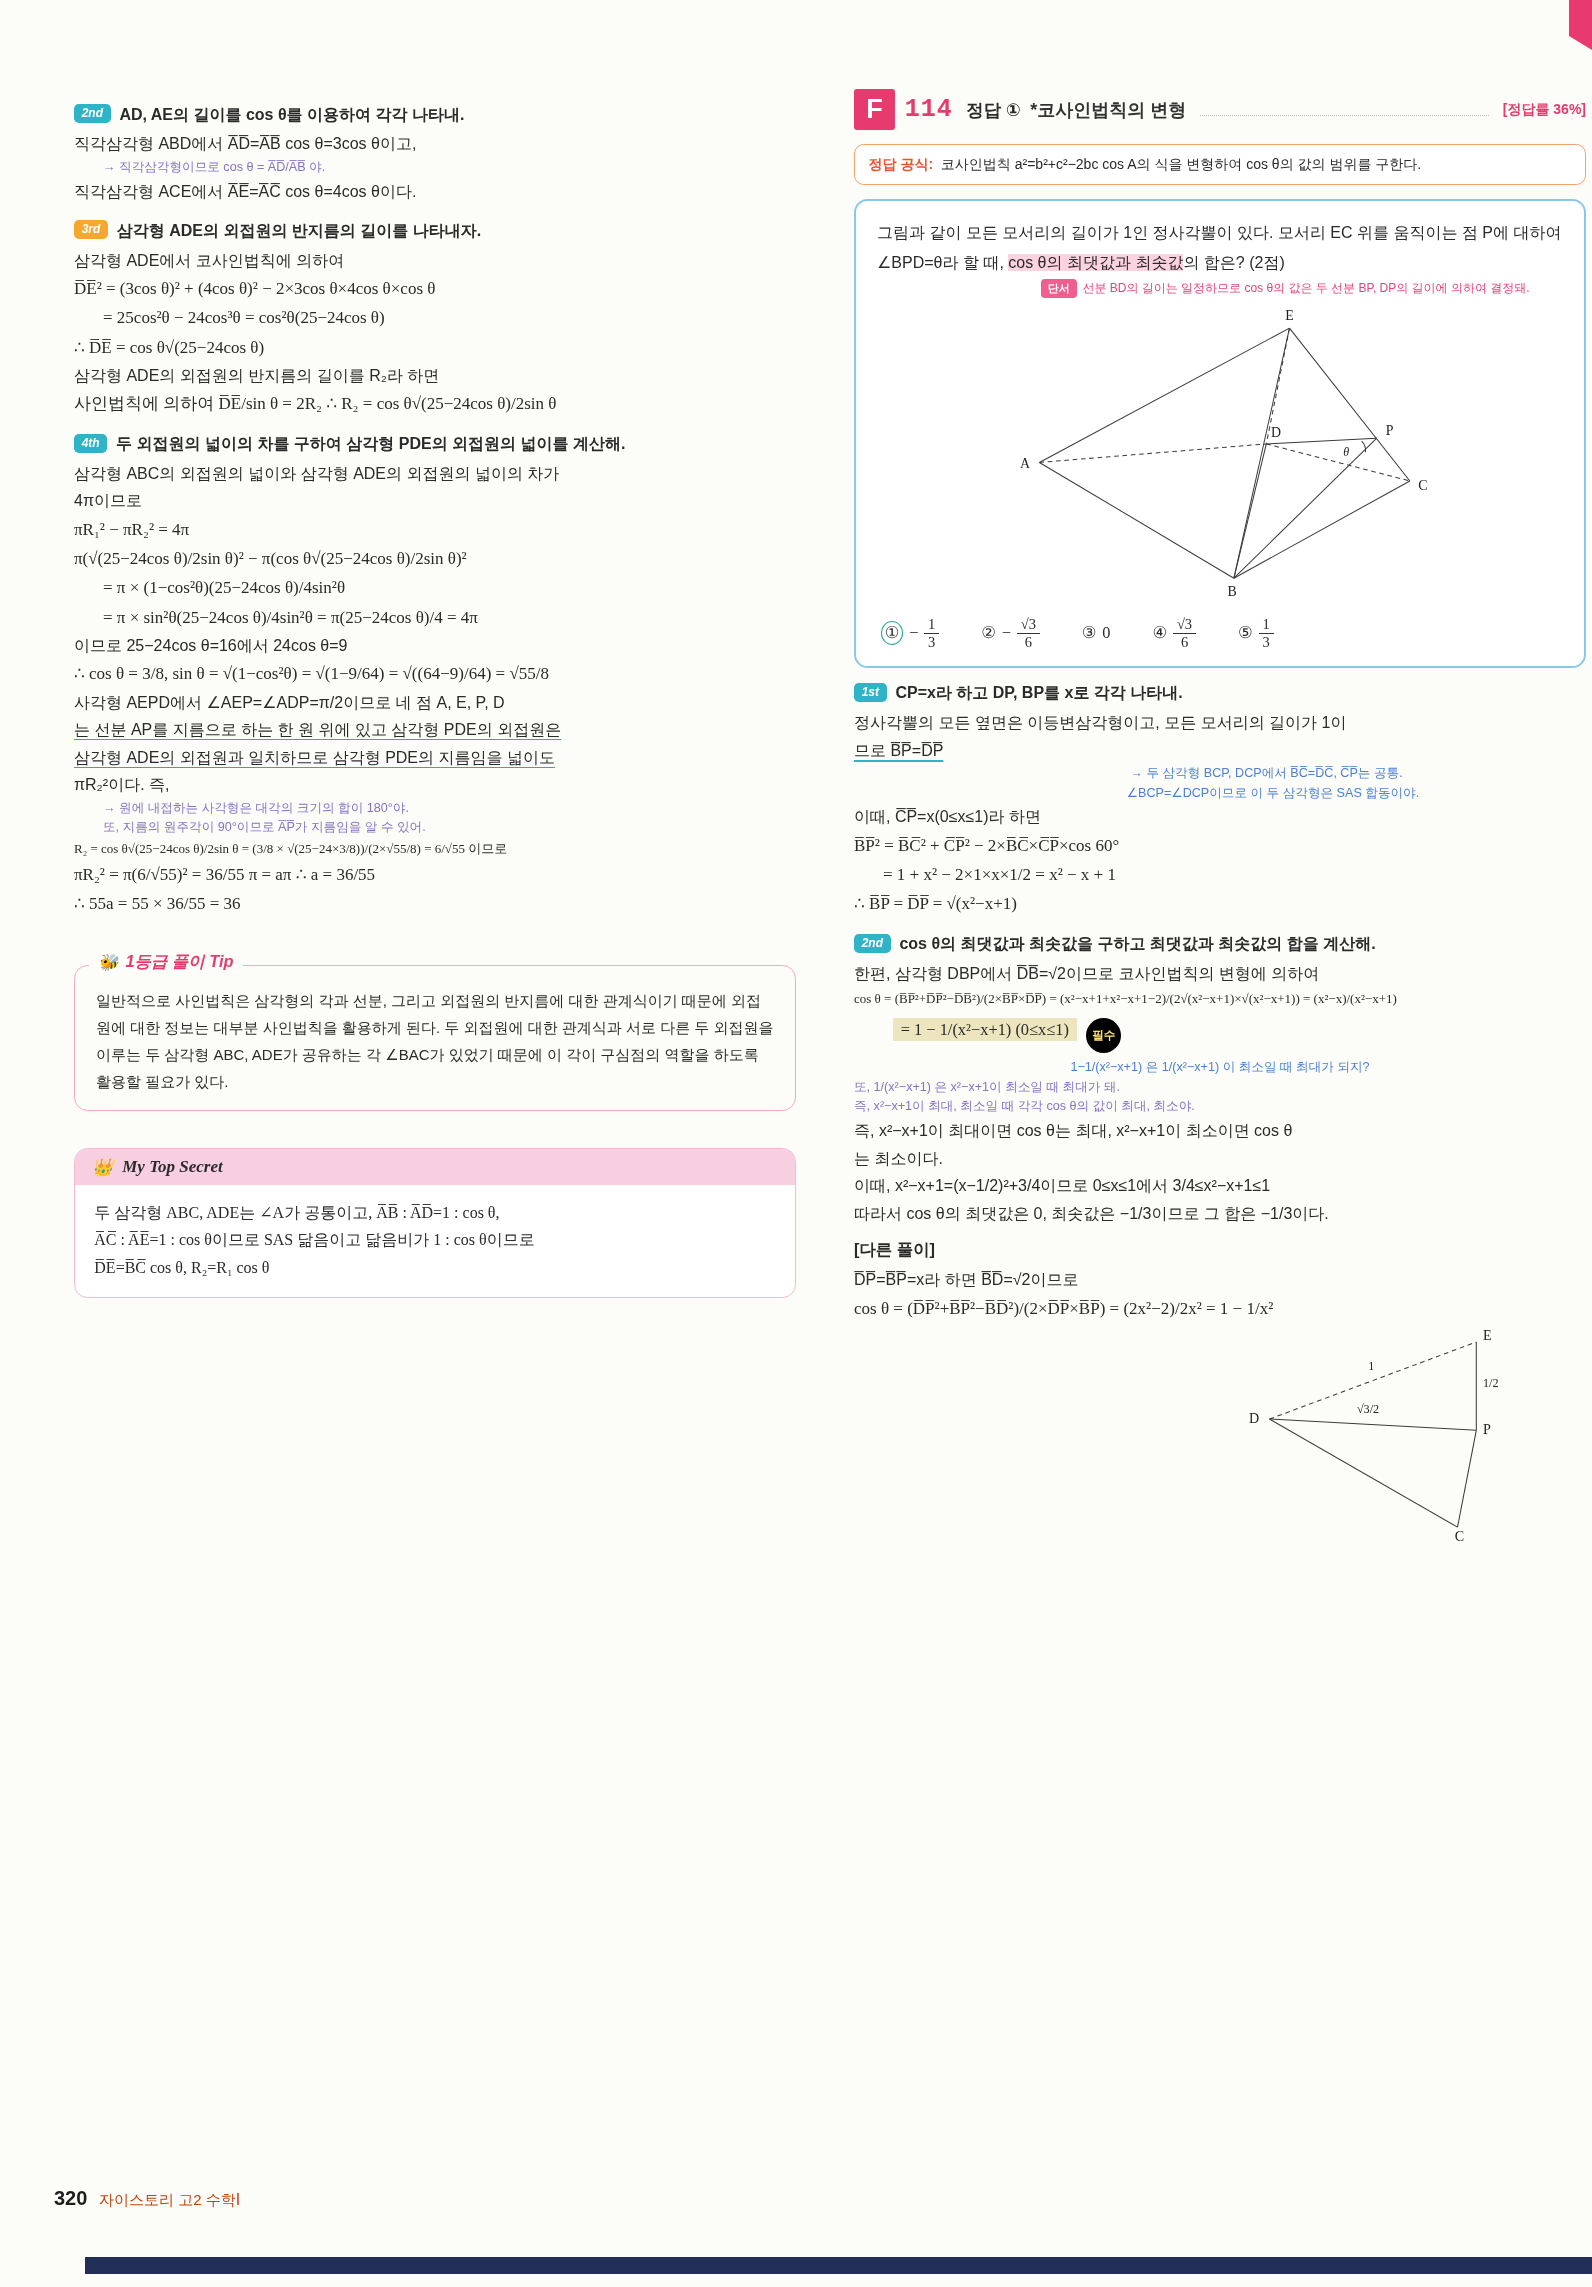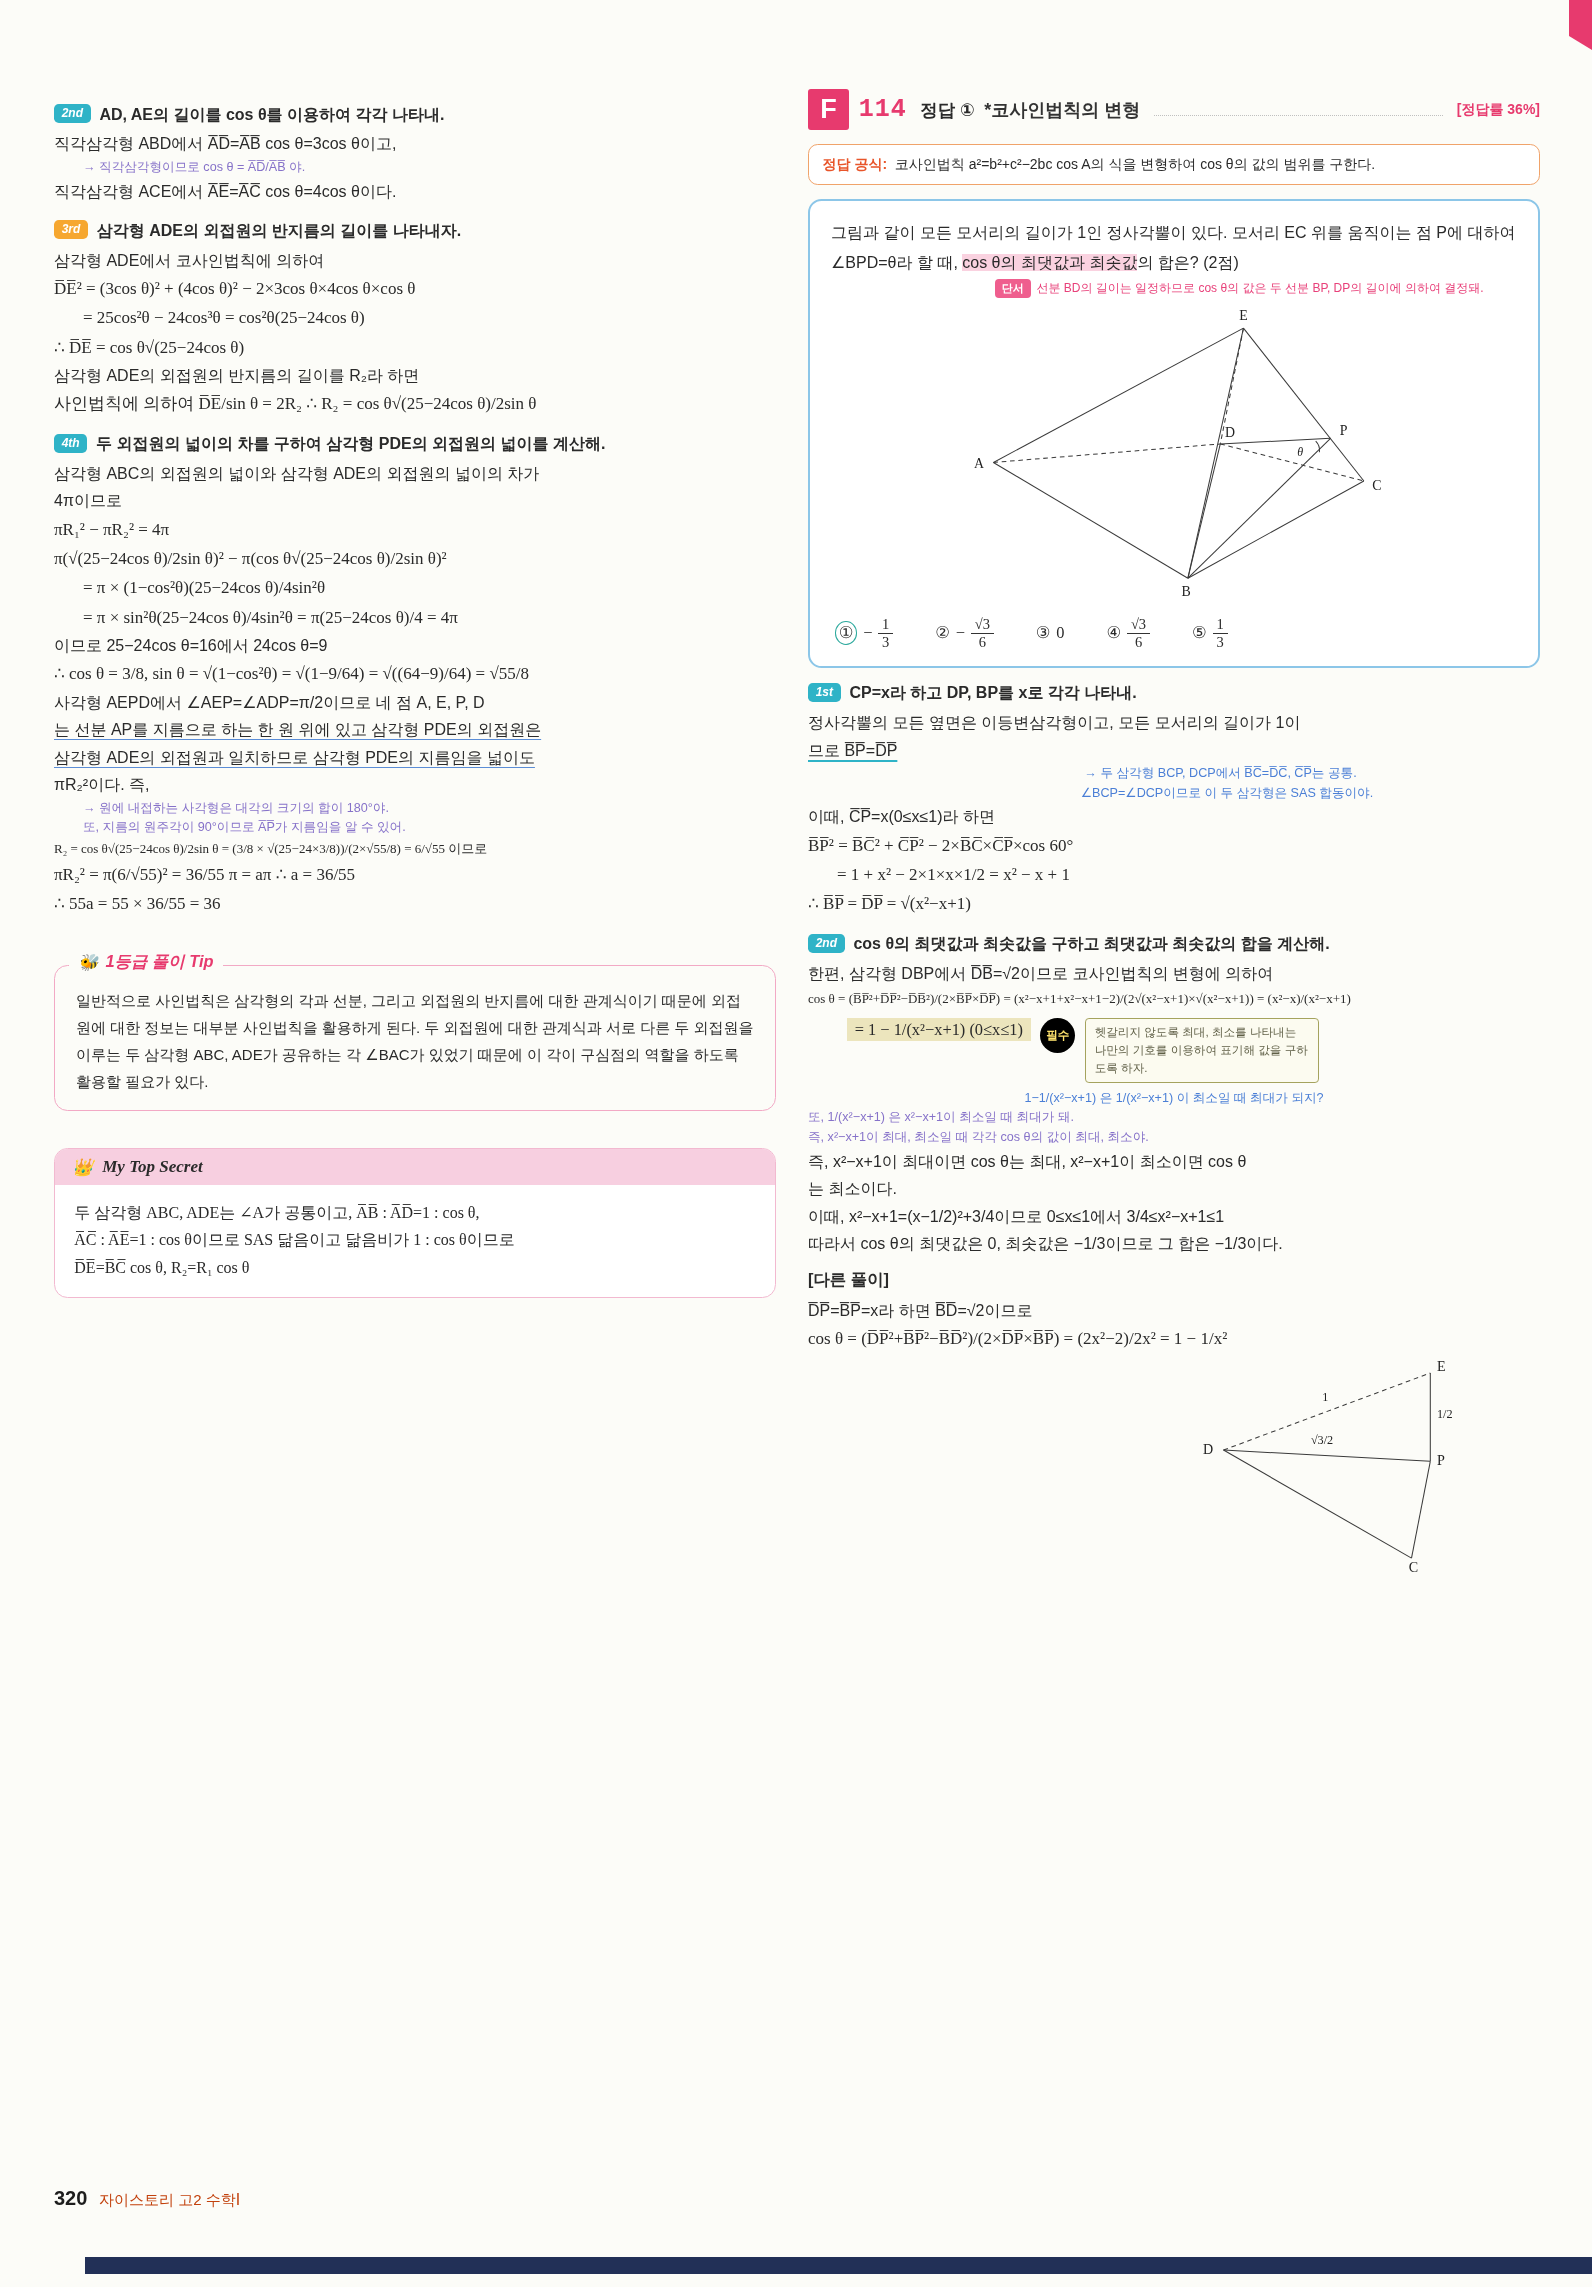--- a/index.html
+++ b/index.html
@@ -3,21 +3,21 @@
 <meta charset="utf-8">
 <style>
   * { box-sizing:border-box; margin:0; padding:0; }
   html,body { width:1592px; height:2287px; }
   body {
     position:relative; background:#fcfcf8; color:#2a2a2a;
     font-family:"Liberation Sans","DejaVu Sans",sans-serif; overflow:hidden;
   }
   .corner-tab { position:absolute; top:0; right:0; width:23px; height:50px; background:#e73a6e;
     clip-path:polygon(0 0,100% 0,100% 100%,0 72%); }
-  .cols { display:flex; gap:32px; padding:89px 13px 0 54px; }
+  .cols { display:flex; gap:58px; padding:89px 13px 0 54px;margin-left:20px; }
   .col-left  { width:722px; flex:none; }
   .col-right { width:732px; flex:none; }
 
   section { margin-bottom:11.6px; }
   .step-head { display:flex; align-items:flex-start; gap:8.7px; margin:13.5px 0 4.8px; }
   .badge { flex:none; background:#2fb3c7; color:#fff; font-size:12px; font-weight:bold; font-style:italic;
     padding:1.9px 7.7px 2.9px; border-radius:4.8px; margin-top:1.9px; }
   .badge.orange { background:#f6a730; }
   .step-title { font-weight:bold; font-size:16px; line-height:1.45; }
 
@@ -284,21 +284,20 @@
           <span class="step-title">cos θ의 최댓값과 최솟값을 구하고 최댓값과 최솟값의 합을 계산해.</span>
         </div>
         <div class="lines">
             <div class="mline ">한편, 삼각형 DBP에서 D̅B̅=√2이므로 코사인법칙의 변형에 의하여</div>
             <div class="mline fm sm">cos θ = (B̅P̅²+D̅P̅²−D̅B̅²)/(2×B̅P̅×D̅P̅) = (x²−x+1+x²−x+1−2)/(2√(x²−x+1)×√(x²−x+1)) = (x²−x)/(x²−x+1)</div>
           </div>
 
         <div class="hl-row">
           <span class="hl-y">= 1 − 1/(x²−x+1)   (0≤x≤1)</span>
           <span class="must">필수</span>
-          <span class="note-box">헷갈리지 않도록 최대, 최소를 나타내는 나만의 기호를 이용하여 표기해 값을 구하도록 하자.</span>
         </div>
 
         <div class="lines">
             <div class="mline ab">1−1/(x²−x+1) 은 1/(x²−x+1) 이 최소일 때 최대가 되지?</div>
             <div class="mline ap">또, 1/(x²−x+1) 은 x²−x+1이 최소일 때 최대가 돼.</div>
             <div class="mline ap">즉, x²−x+1이 최대, 최소일 때 각각 cos θ의 값이 최대, 최소야.</div>
             <div class="mline ">즉, x²−x+1이 최대이면 cos θ는 최대, x²−x+1이 최소이면 cos θ</div>
             <div class="mline ">는 최소이다.</div>
             <div class="mline ">이때, x²−x+1=(x−1/2)²+3/4이므로 0≤x≤1에서 3/4≤x²−x+1≤1</div>
             <div class="mline ">따라서 cos θ의 최댓값은 0, 최솟값은 −1/3이므로 그 합은 −1/3이다.</div>

